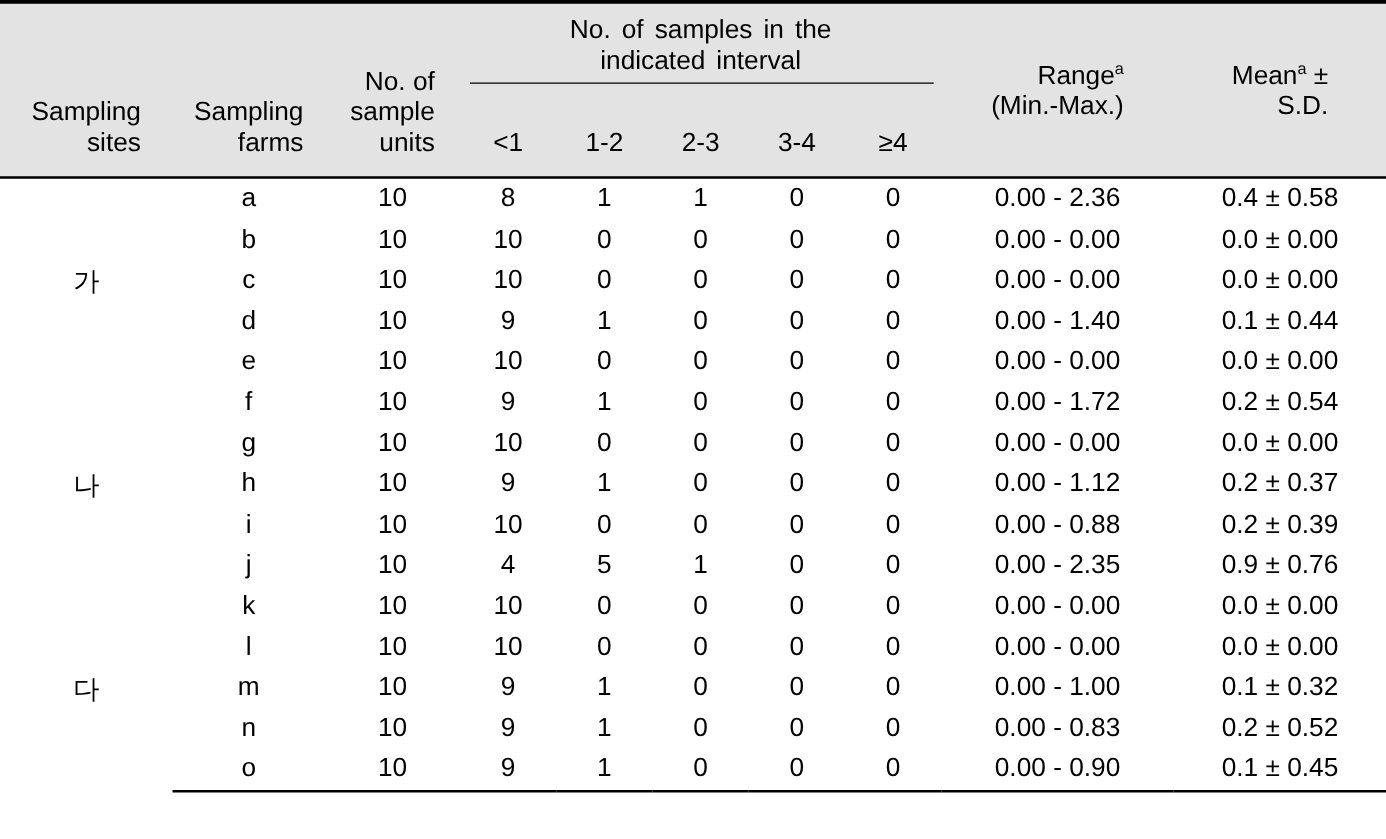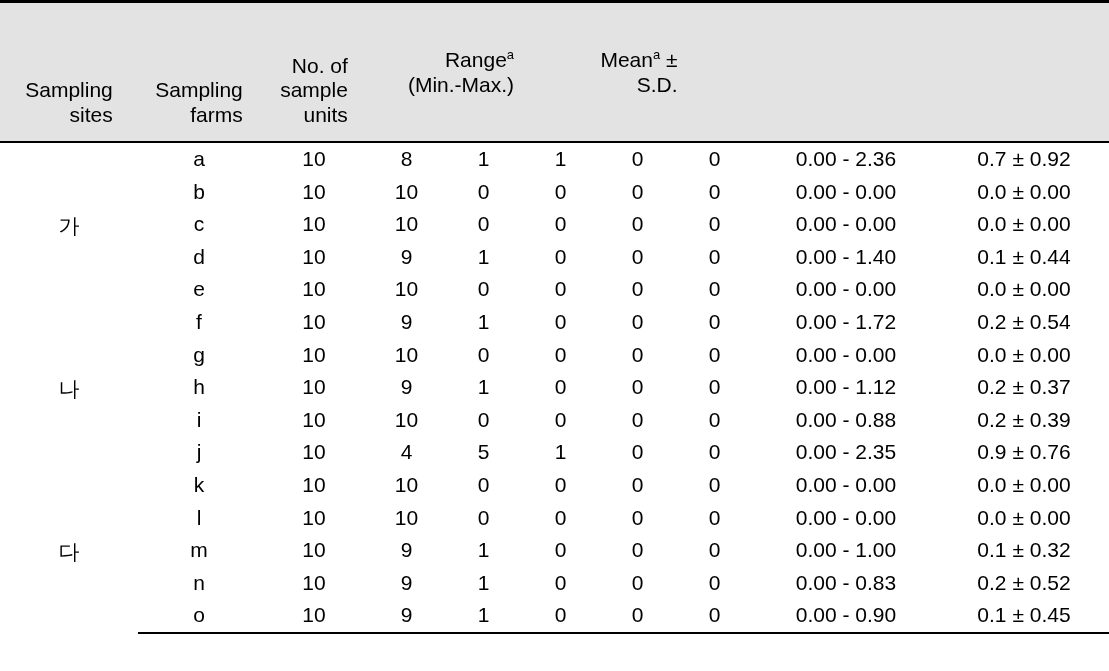--- a/index.html
+++ b/index.html
@@ -147,20 +147,34 @@
     </div>
 
     <div class="hcell col-units">
       <div>
         <div>No. of</div>
         <div>sample</div>
         <div>units</div>
       </div>
     </div>
 
+    <div class="interval-group">
+      <div class="interval-title">
+        <div>No. of samples in the</div>
+        <div>indicated interval</div>
+      </div>
+      <div class="interval-rule"></div>
+      <div class="interval-subs">
+        <div class="sub col-i1">&lt;1</div>
+        <div class="sub col-i2">1-2</div>
+        <div class="sub col-i3">2-3</div>
+        <div class="sub col-i4">3-4</div>
+        <div class="sub col-i5">≥4</div>
+      </div>
+    </div>
 
     <div class="hcell midalign col-range">
       <div>
         <div><span>Range</span><sup style="font-size:13px;">a</sup></div>
         <div>(Min.-Max.)</div>
       </div>
     </div>
 
     <div class="hcell midalign col-mean">
       <div>
@@ -188,21 +202,21 @@
         <tr>
           <td class="site-cell" rowspan="6" style="vertical-align: top; line-height: 1; padding-top: 72.2px;">가</td>
           <td>a</td>
           <td>10</td>
           <td>8</td>
           <td>1</td>
           <td>1</td>
           <td>0</td>
           <td>0</td>
           <td>0.00 - 2.36</td>
-          <td>0.7 ± 0.92</td>
+          <td>0.4 ± 0.58</td>
         </tr>
         <tr>
           <td>b</td>
           <td>10</td>
           <td>10</td>
           <td>0</td>
           <td>0</td>
           <td>0</td>
           <td>0</td>
           <td>0.00 - 0.00</td>

